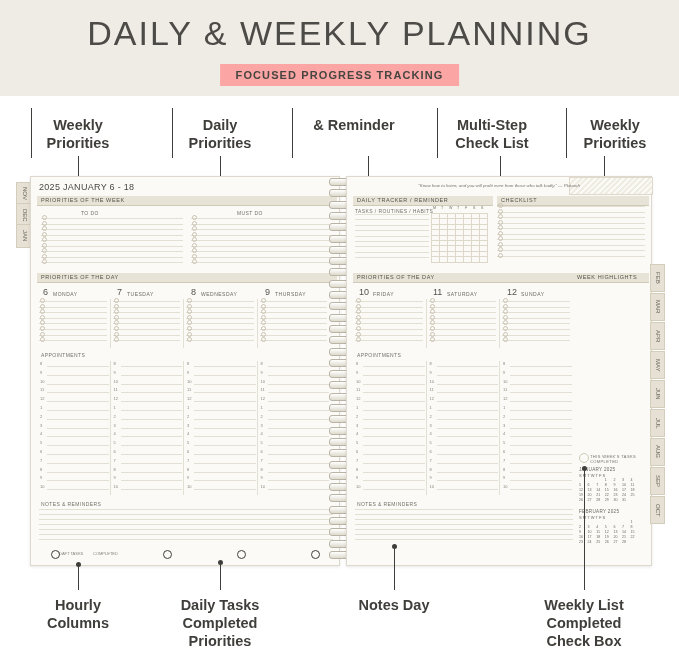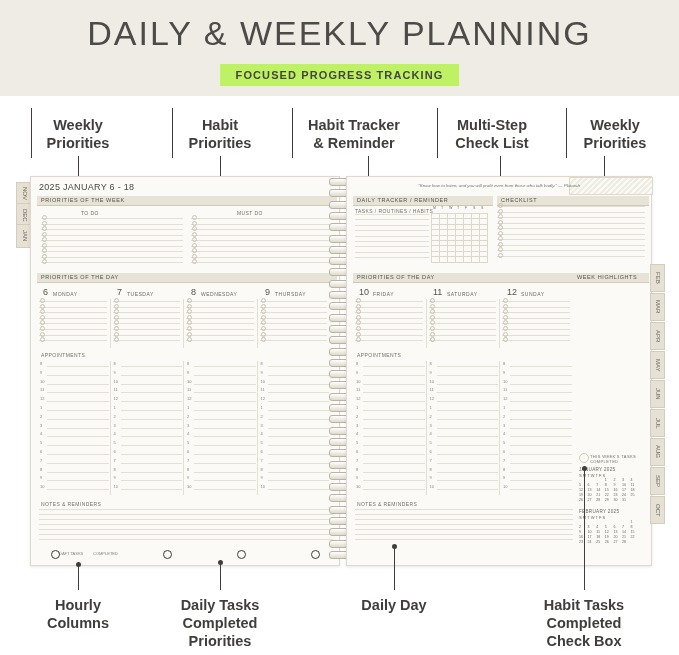--- a/index.html
+++ b/index.html
@@ -17,21 +17,21 @@
     background:#efece6;
   }
   .header-title{
     position:absolute;left:0;top:14px;width:679px;
     text-align:center;
     font-size:34px;letter-spacing:2.0px;
     color:#4d4b47;font-weight:400;
   }
   .header-badge{
     position:absolute;left:50%;top:64px;transform:translateX(-50%);
-    background:#bef264;
+    background:#fca5a5;
     color:#46453f;
     font-size:11px;letter-spacing:1.1px;font-weight:bold;
     padding:5px 16px;
     white-space:nowrap;
   }
   
   .callout{
     position:absolute;
     font-size:14.5px;
     line-height:18px;
@@ -147,29 +147,28 @@
 <div class="callout" style="left:30px;top:116px;width:96px;">
   <div>Weekly</div>
   <div>Priorities</div>
 </div>
 <div class="leader leader-v" style="left:31px;top:108px;height:50px;"></div>
 <div class="leader leader-h" style="left:31px;top:158px;width:0px;"></div>
 <div class="leader leader-v" style="left:78px;top:156px;height:80px;"></div>
 <div class="dot" style="left:76px;top:234px;"></div>
 
 <div class="callout" style="left:172px;top:116px;width:96px;">
-  <div>Habit</div>
+  <div>Daily</div>
   <div>Priorities</div>
 </div>
 <div class="leader leader-v" style="left:172px;top:108px;height:50px;"></div>
 <div class="leader leader-v" style="left:220px;top:156px;height:170px;"></div>
 <div class="dot" style="left:218px;top:324px;"></div>
 
 <div class="callout" style="left:292px;top:116px;width:124px;">
-  <div>Habit Tracker</div>
   <div>&amp; Reminder</div>
 </div>
 <div class="leader leader-v" style="left:292px;top:108px;height:50px;"></div>
 <div class="leader leader-v" style="left:368px;top:156px;height:52px;"></div>
 <div class="dot" style="left:366px;top:206px;"></div>
 
 <div class="callout" style="left:436px;top:116px;width:112px;">
   <div>Multi-Step</div>
   <div>Check List</div>
 </div>
@@ -890,24 +889,24 @@
 
 <div class="callout" style="left:160px;top:596px;width:120px;">
   <div>Daily Tasks</div>
   <div>Completed</div>
   <div>Priorities</div>
 </div>
 <div class="leader leader-v" style="left:220px;top:562px;height:28px;"></div>
 <div class="dot" style="left:218px;top:560px;"></div>
 
 <div class="callout" style="left:340px;top:596px;width:108px;">
-  <div>Daily Day</div>
+  <div>Notes Day</div>
 </div>
 <div class="leader leader-v" style="left:394px;top:546px;height:44px;"></div>
 <div class="dot" style="left:392px;top:544px;"></div>
 
 <div class="callout" style="left:518px;top:596px;width:132px;">
-  <div>Habit Tasks</div>
+  <div>Weekly List</div>
   <div>Completed</div>
   <div>Check Box</div>
 </div>
 <div class="leader leader-v" style="left:584px;top:468px;height:122px;"></div>
 <div class="dot" style="left:582px;top:466px;"></div>
 
 </body></html>

